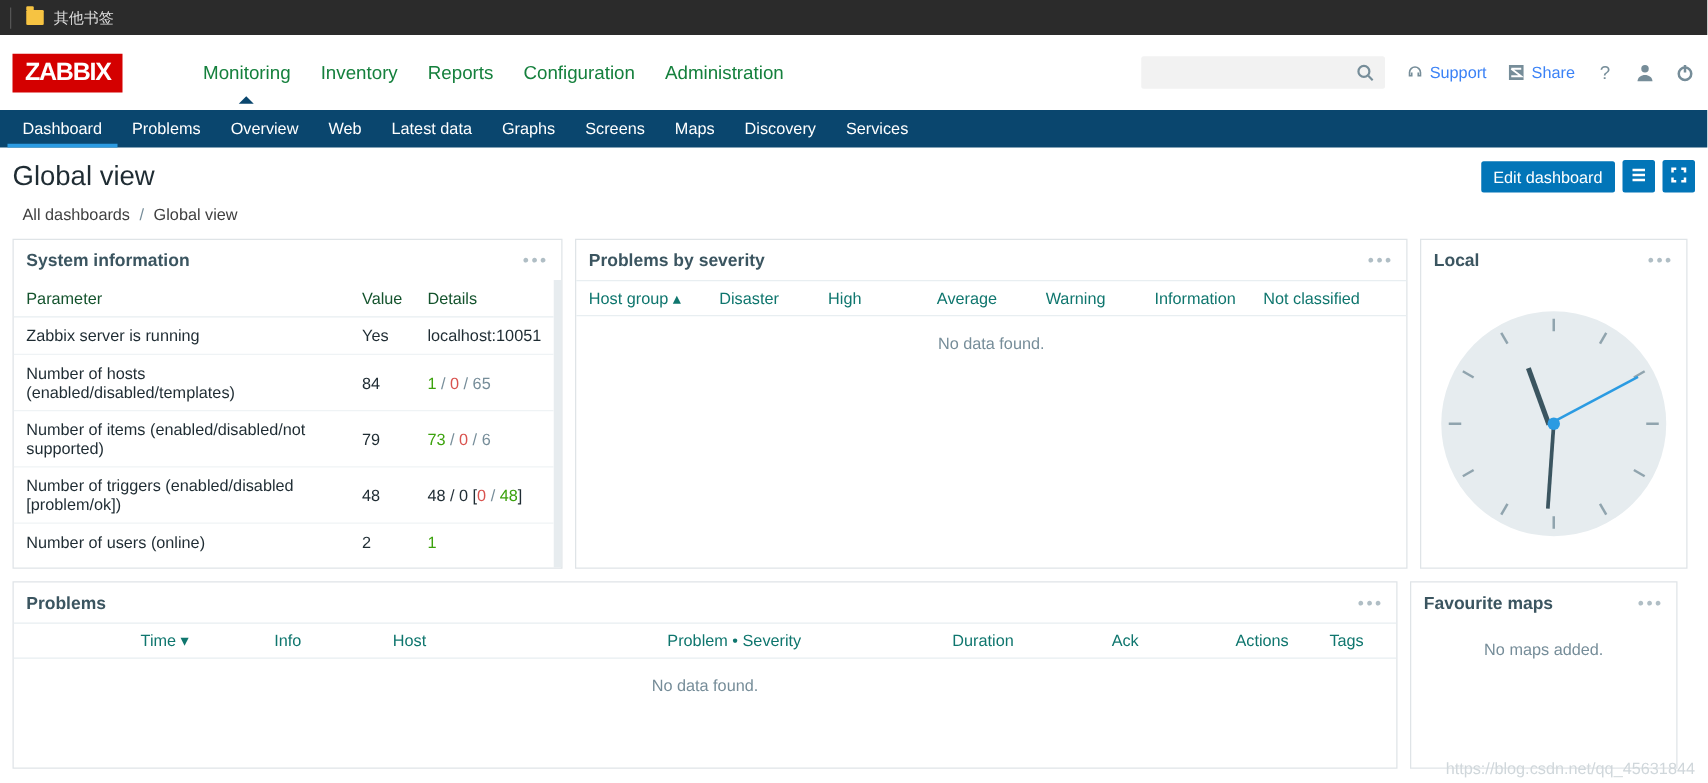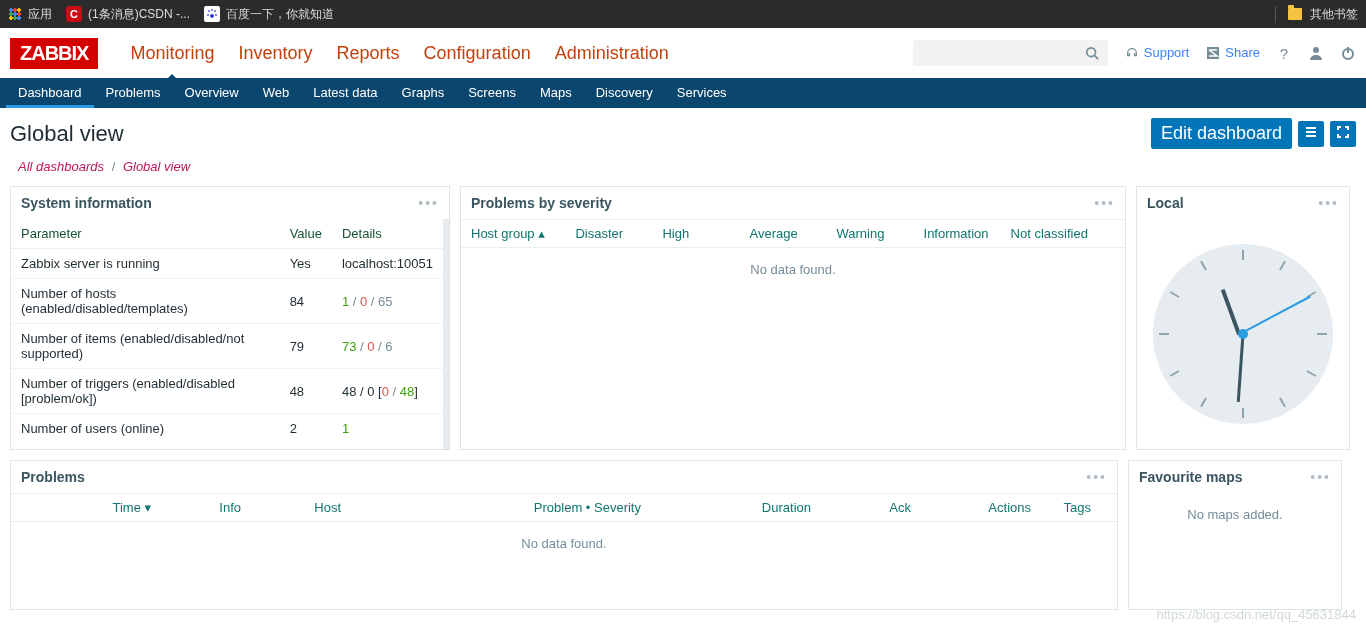--- a/index.html
+++ b/index.html
@@ -20,45 +20,45 @@
  radial-gradient(circle at 3px 11px,#FBBC05 2px,transparent 2px),
  radial-gradient(circle at 7px 11px,#34A853 2px,transparent 2px),
  radial-gradient(circle at 11px 11px,#4285F4 2px,transparent 2px); }
 .csdn-ic { width:16px; height:16px; background:#ca0c16; border-radius:3px; display:flex; align-items:center; justify-content:center; color:#fff; font-size:11px; font-weight:bold; }
 .baidu-ic { width:16px; height:16px; background:#fff; border-radius:2px; display:flex; align-items:center; justify-content:center; }
 .folder-ic { width:14px; height:12px; background:#f6c342; border-radius:1px; position:relative; }
 .folder-ic::before{content:"";position:absolute;top:-3px;left:0;width:6px;height:3px;background:#f6c342;border-radius:1px 1px 0 0;}
 .browser-right { display:flex; align-items:center; gap:8px; border-left:1px solid #555; padding-left:12px; }
 
 
-.header { height: 50px; background:#fff; display:flex; align-items:center; padding:0 10px; border-bottom:0; }
+.header { height: 60px; background:#fff; display:flex; align-items:center; padding:0 10px; border-bottom:0;gap:32px; }
 .logo { background:#d40000; padding:4px 10px; margin-right:20px; }
 .logo span { color:#fff; font-weight:bold; font-size:20px; letter-spacing:-1px; }
 .topnav { display:flex; gap:0; }
-.topnav a { color:#c2410c; padding:14px 12px; font-size:18px; position:relative; }
+.topnav a { color:#15803d; padding:14px 12px; font-size:15px; position:relative; }
 .topnav a.active::after { content:""; position:absolute; bottom:-2px; left:50%; transform:translateX(-50%); border:6px solid transparent; border-bottom-color:#0a466e; }
 .header-right { margin-left:auto; display:flex; align-items:center; gap:16px; color:#768d99;}
 .search { width:195px; height:26px; background:#f2f2f2; border:none; display:flex; align-items:center; justify-content:flex-end; padding:0 8px; border-radius:2px;}
 .hlink { display:flex; align-items:flex-start; gap:4px; color:#3b82f6; font-size:13px;}
 .ic16 { width:16px; height:16px; display:inline-flex; align-items:center; justify-content:center; color:#768d99;}
 
 
 .subnav { background:#0a466e; height:30px; display:flex; align-items:center; padding:15px 6px; }
 .subnav a { color:#fff; padding:6px 12px; font-size:13px; height:30px; line-height:18px; }
 .subnav a.active { border-bottom:3px solid #2b9be2; }
 
 
 .page { padding:10px 10px; display:flex; justify-content:space-between; align-items:center;}
 .page h1 { font-size:22px; font-weight:normal; color:#1f2c33;}
 .page-right { display:flex; gap:6px; align-items:center;}
-.btn-blue { background:#0275b8; color:#fff; padding:5px 10px; border-radius:2px; font-size:18px; border:none; cursor:pointer;}
+.btn-blue { background:#0275b8; color:#fff; padding:5px 10px; border-radius:2px; font-size:13px; border:none; cursor:pointer;}
 .btn-ic { width:26px; height:26px; background:#0275b8; display:flex; align-items:center; justify-content:center; border-radius:2px; cursor:pointer;}
 
 .breadcrumb { padding:0 10px 12px 18px; font-size:13px;}
-.breadcrumb a { color:#be185d;font-style:italic; }
+.breadcrumb a { color:#404040; }
 .breadcrumb .sep { color:#768d99; margin:0 4px;}
 
 
 .grid { display:grid; grid-template-columns: 440px 666px 214px; gap:10px; padding:0 10px 10px 10px;}
 .row2 { display:grid; grid-template-columns: 1108px 214px; gap:10px; padding:0 10px 10px 10px; }
 .widget { border:1px solid #dfe4e7; background:#fff; min-height:50px; position:relative;}
 .whead { padding:8px 10px; display:flex; justify-content:space-between; align-items:center;}
 .whead h3 { font-size:14px; font-weight:bold; color:#3b5560;}
 .dots { color:#b0bec5; letter-spacing:2px; font-size:14px; cursor:pointer;}
 
@@ -87,38 +87,20 @@
 .hand.m { width:3px; height:68px; background:#3b5560; transform:translate(-1.5px,0) rotate(4deg);}
 .hand.s { width:2px; height:78px; background:#2b9be2; transform:translate(-1px,0) rotate(-118deg);}
 .pivot { position:absolute; width:10px; height:10px; background:#2b9be2; border-radius:50%; left:50%; top:50%; transform:translate(-50%,-50%);}
 
 .watermark{position:fixed;right:10px;bottom:4px;color:#d0d7db;font-size:13px;}
 </style>
 </head>
 <body>
 
 <div class="browser-bar">
-  <div class="browser-left">
-    <div class="bk">
-        <span class="apps-ic"></span>
-        <span>应用</span>
-      </div>
-    <div class="bk">
-        <span class="csdn-ic">C</span>
-        <span>(1条消息)CSDN -...</span>
-      </div>
-    <div class="bk">
-        <span class="baidu-ic">
-          <svg width="12" height="12" viewBox="0 0 12 12">
-            <path fill="#2932e1" d="M3 2c1 0 1 2 0 2s-1-2 0-2zm3-1c1 0 1 2 0 2s-1-2 0-2zm3 1c1 0 1 2 0 2s-1-2 0-2zM2 6c1 0 1 2 0 2s-1-2 0-2zm8 0c1 0 1 2 0 2s-1-2 0-2zM6 6c2 0 3 3 0 4-3-1-2-4 0-4z"></path>
-          </svg>
-        </span>
-        <span>百度一下，你就知道</span>
-      </div>
-  </div>
   <div class="browser-right">
       <span class="folder-ic"></span>
       <span>其他书签</span>
     </div>
 </div>
 
 <div class="header">
   <div class="logo"><span>ZABBIX</span></div>
   <nav class="topnav">
     <a class="active">Monitoring</a>

